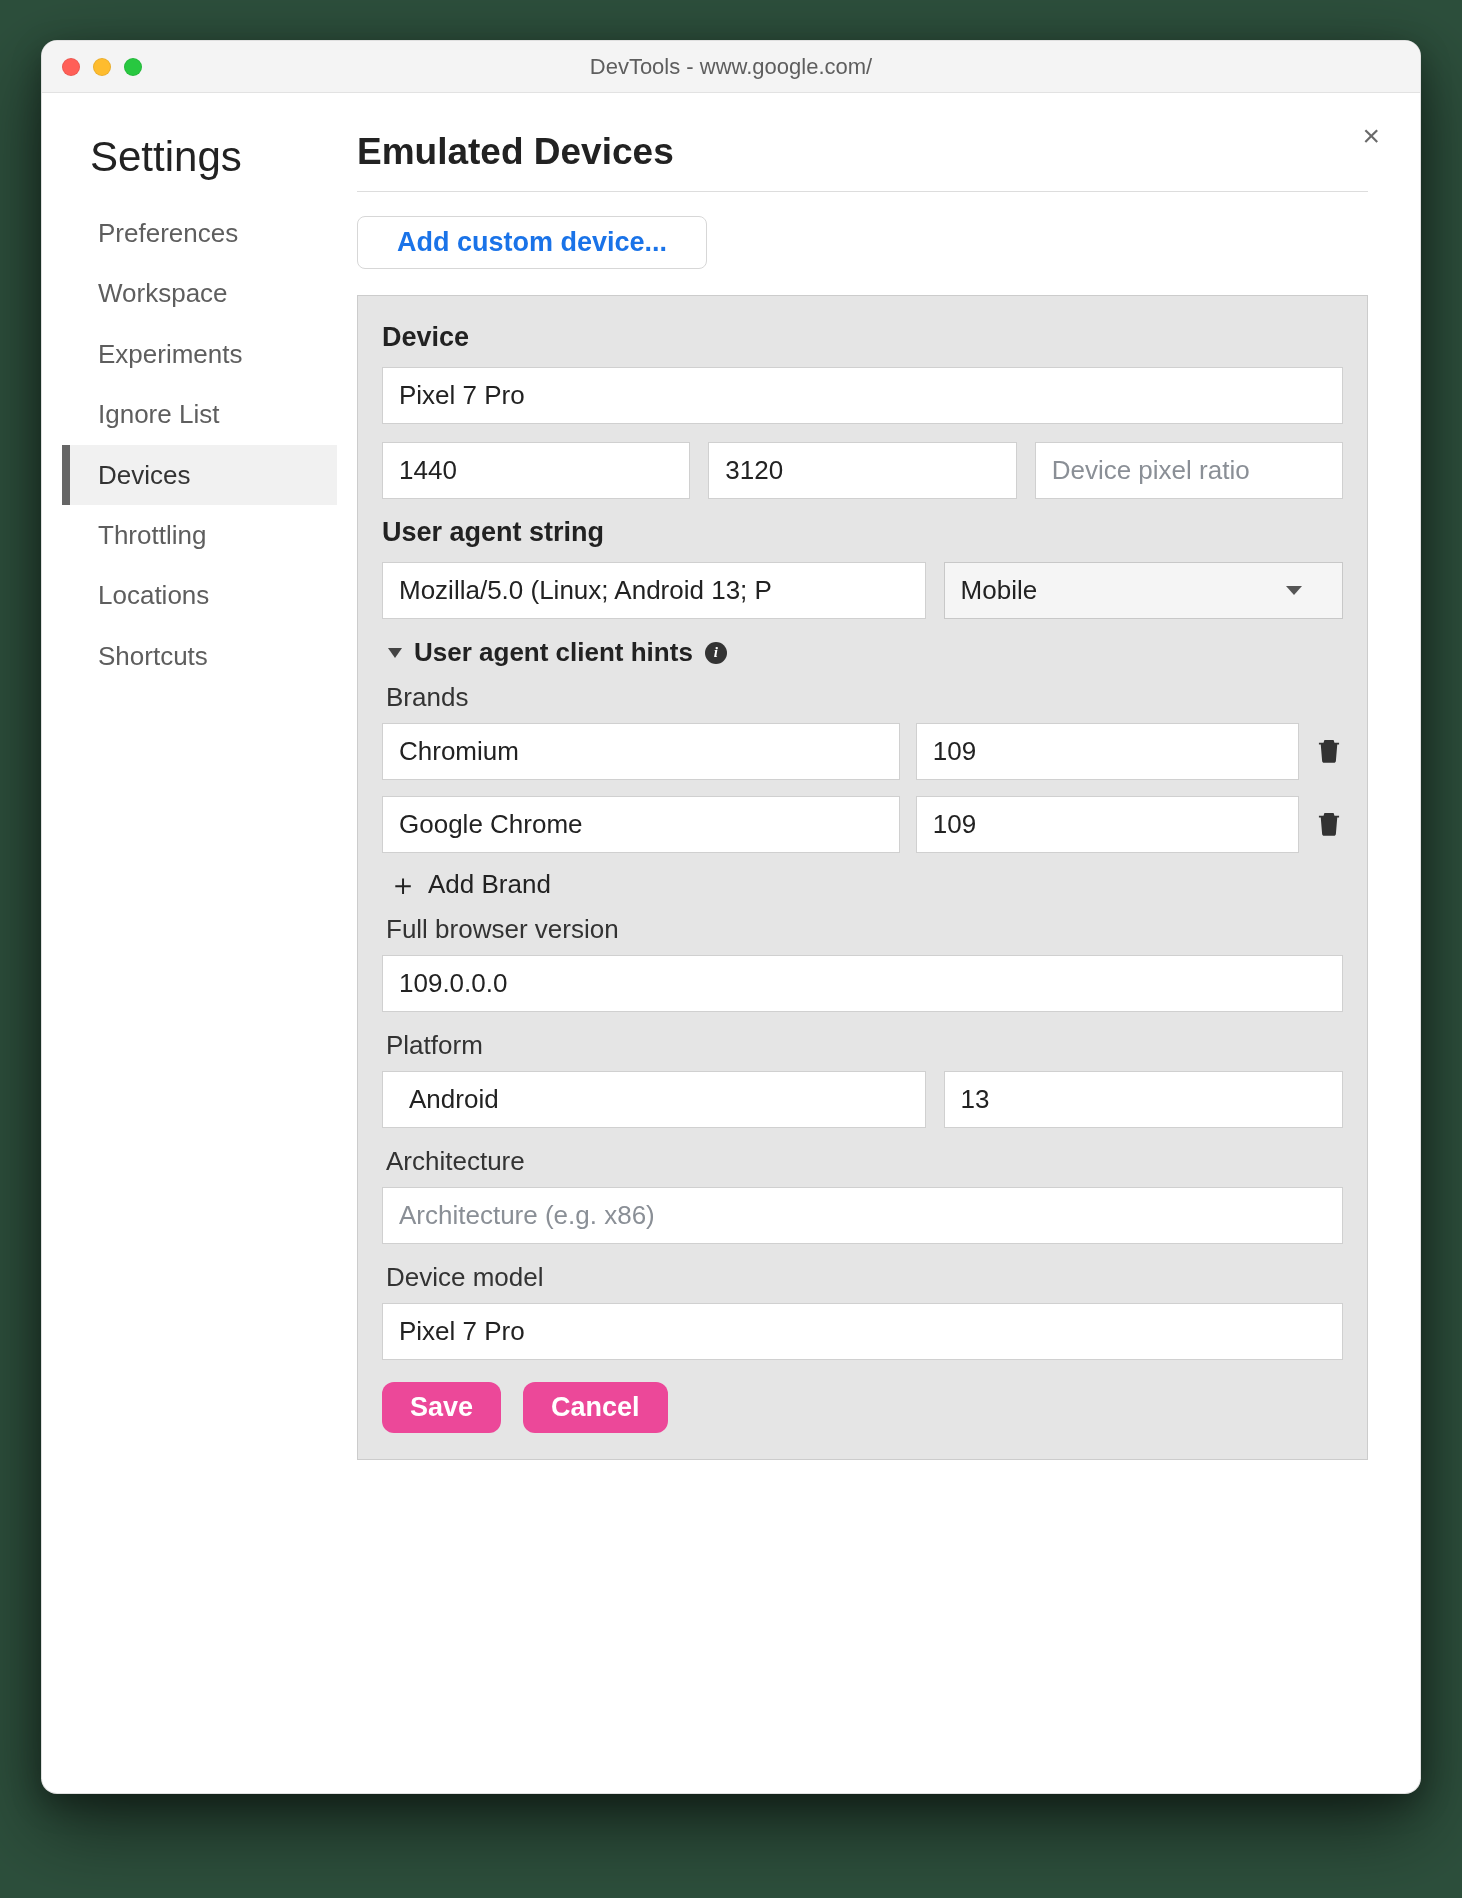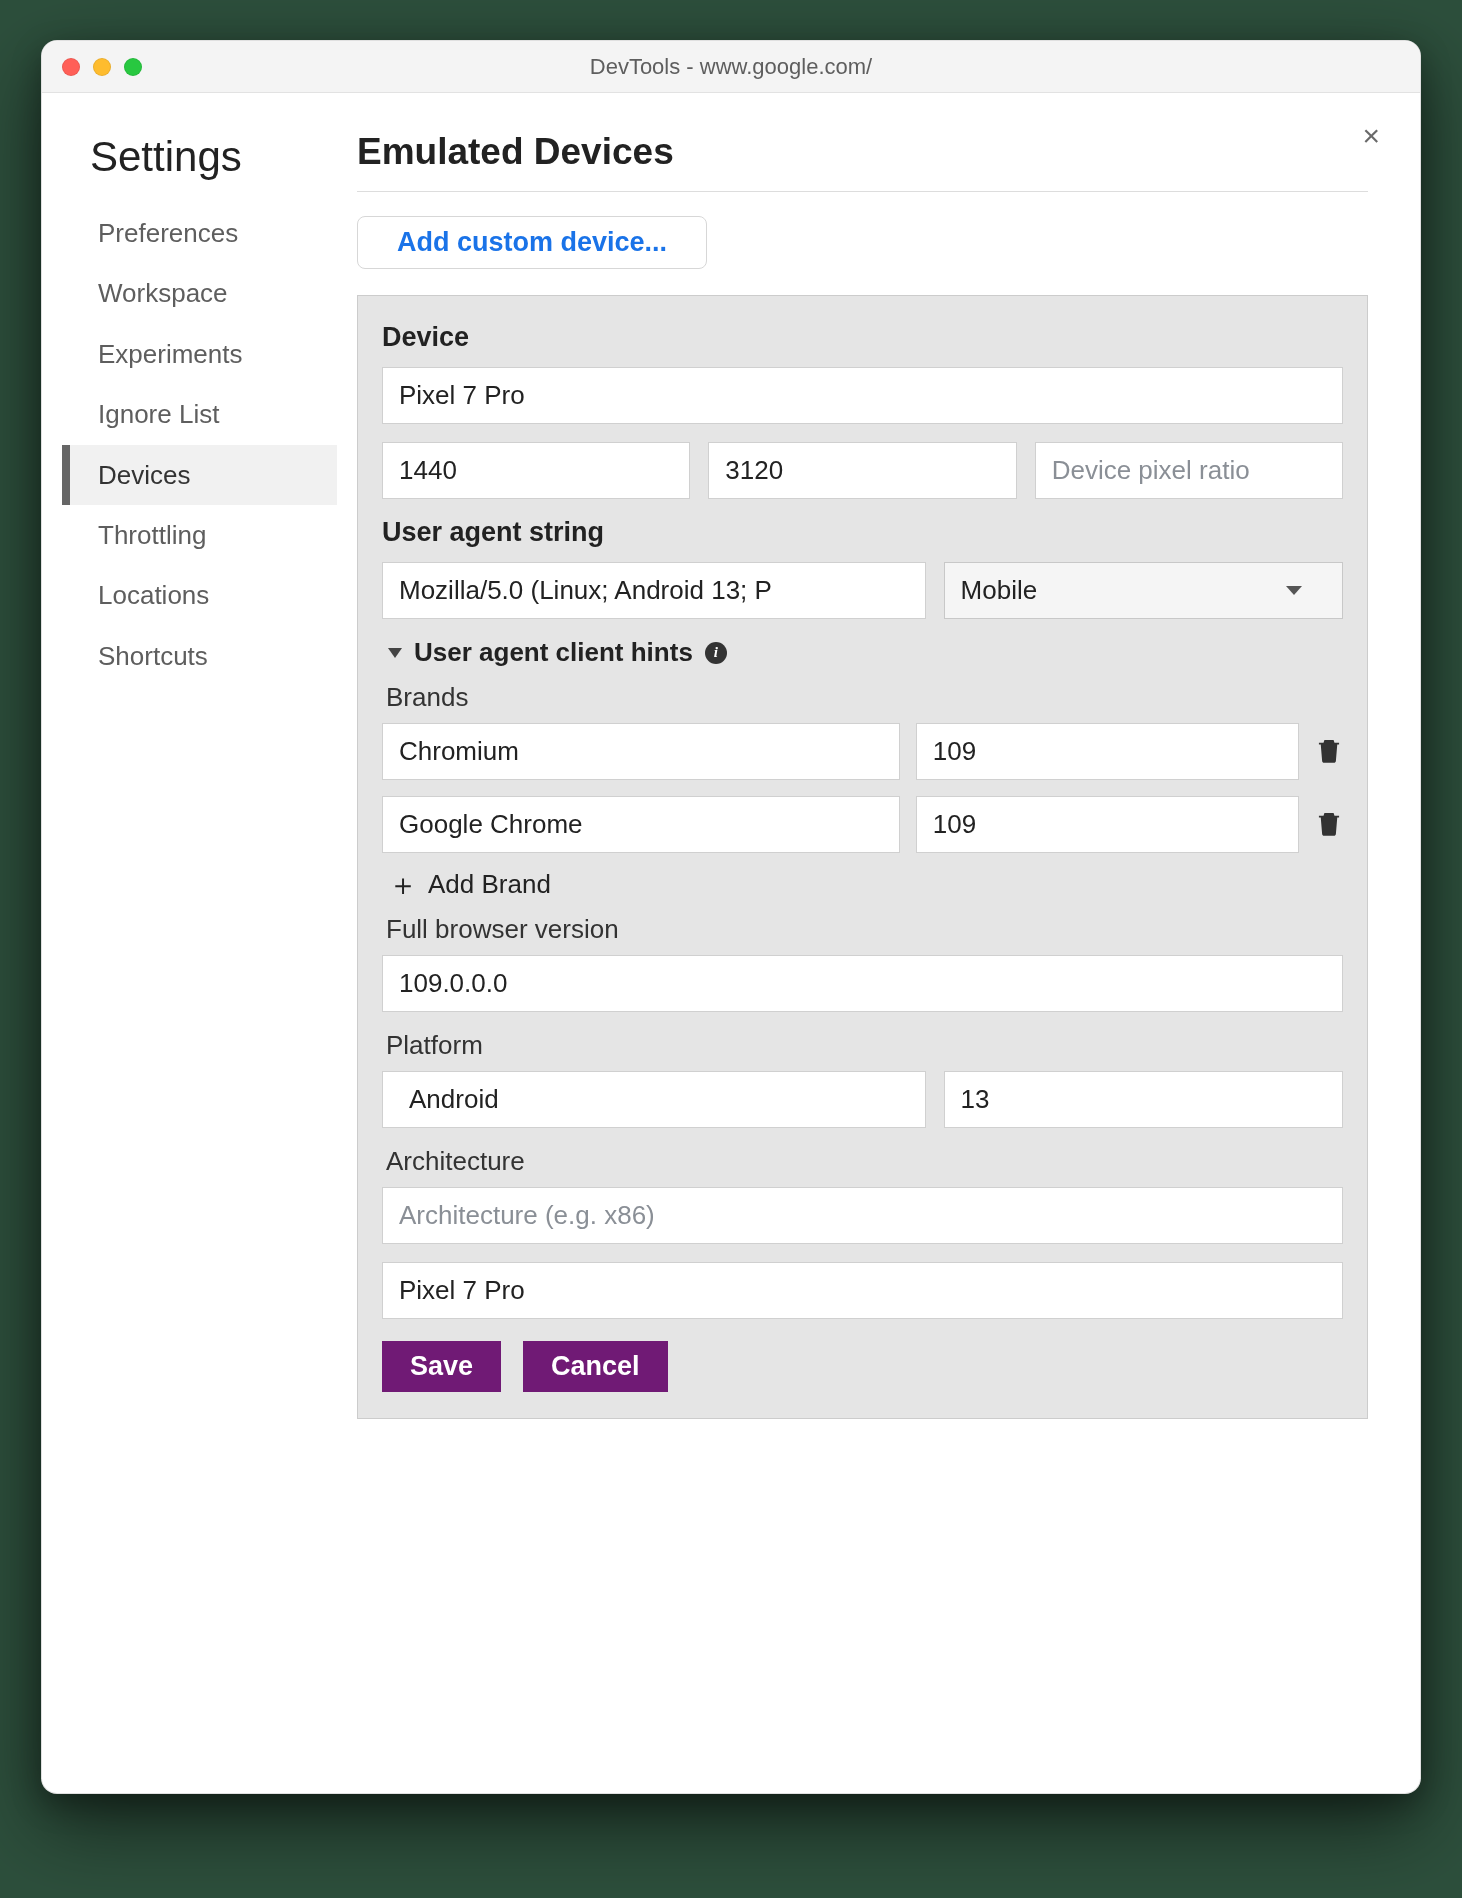--- a/index.html
+++ b/index.html
@@ -75,21 +75,21 @@
   .hints-header .txt { font-size: 26px; font-weight: 700; color: #222; }
   .info-icon { width: 22px; height: 22px; border-radius: 50%; background:#333; color:#fff; font-size:15px; font-weight:700; display:inline-flex; align-items:center; justify-content:center; font-family: Georgia, serif; font-style: italic;}
   .brand-row { display: flex; align-items: center; gap: 16px; margin-bottom: 16px; }
   .brand-row .input.brandname { flex: 1 1 52%; }
   .brand-row .input.brandver  { flex: 1 1 38%; }
   .trash { width: 28px; text-align:center; color:#333; cursor:pointer; }
   .trash svg { width: 22px; height: 26px; }
   .add-brand { display:flex; align-items:center; gap:10px; font-size:26px; color:#222; margin: 2px 0 10px 6px; cursor:pointer; }
   .add-brand .plus { font-size: 30px; font-weight: 400; line-height: 1; }
   .btn-row { display:flex; gap: 22px; margin-top: 22px; }
-  .pbtn { padding: 10px 28px; border-radius: 0; border: none; font-size: 27px; font-weight: 600; color:#fff; background:#701a75; cursor:pointer; }
+  .pbtn { padding: 10px 28px; border-radius: 12px; border: none; font-size: 27px; font-weight: 600; color:#fff; background:#ec4899; cursor:pointer; }
   .col3 > .input { flex: 1 1 0; }
   .col-ua { display:flex; gap:18px; }
   .col-ua .input { flex: 1 1 55%; }
   .col-ua .select { flex: 1 1 40%; }
   .col-plat { display:flex; gap:18px; }
   .col-plat .input.platname { flex: 1 1 55%; padding-left: 26px; }
   .col-plat .input.platver { flex: 1 1 40%; }
 </style>
 </head>
 <body>
@@ -187,20 +187,21 @@
         <div class="row col-plat">
           <input class="input platname" value="Android" style="">
           <input class="input platver" value="13" style="">
         </div>
 
         <div class="sub-label">Architecture</div>
         <div class="row">
           <input class="input" placeholder="Architecture (e.g. x86)" style="">
         </div>
 
+        <div class="sub-label">Device model</div>
         <div class="row">
           <input class="input" value="Pixel 7 Pro" style="">
         </div>
 
         <div class="btn-row">
           <button class="pbtn">Save</button>
           <button class="pbtn">Cancel</button>
         </div>
       </div>
     </main>

